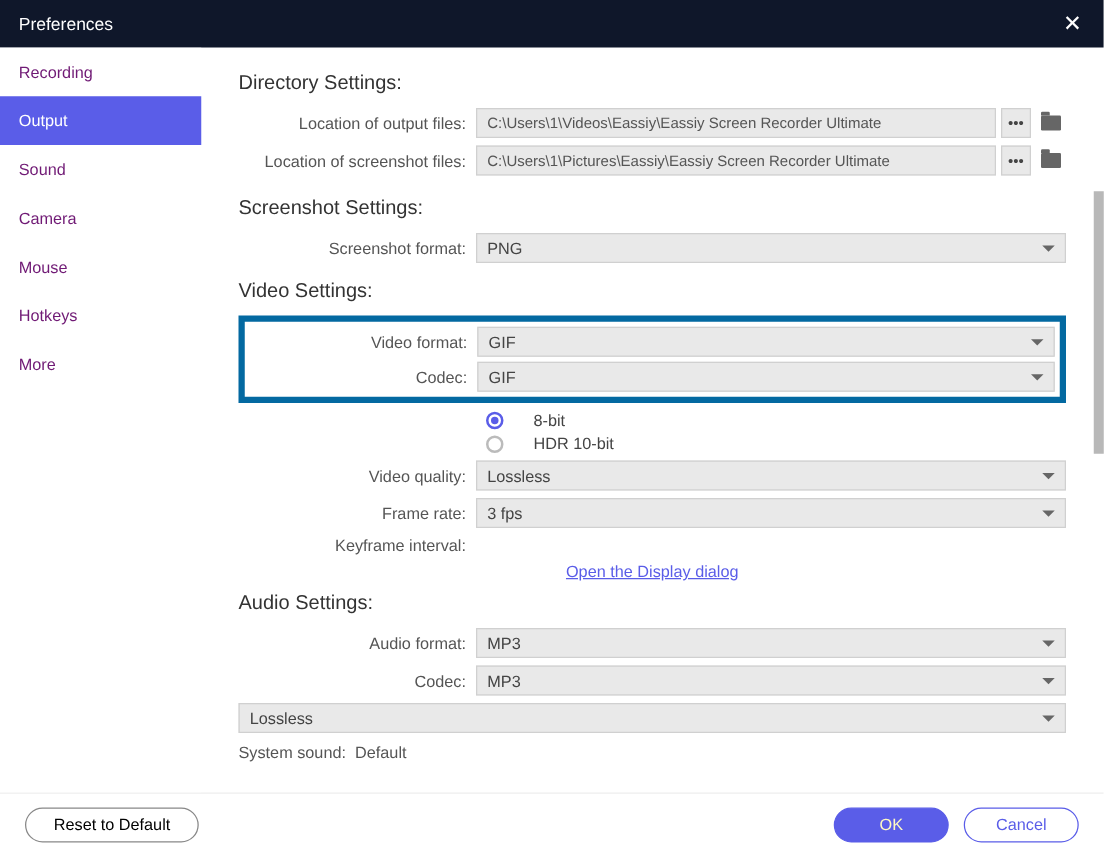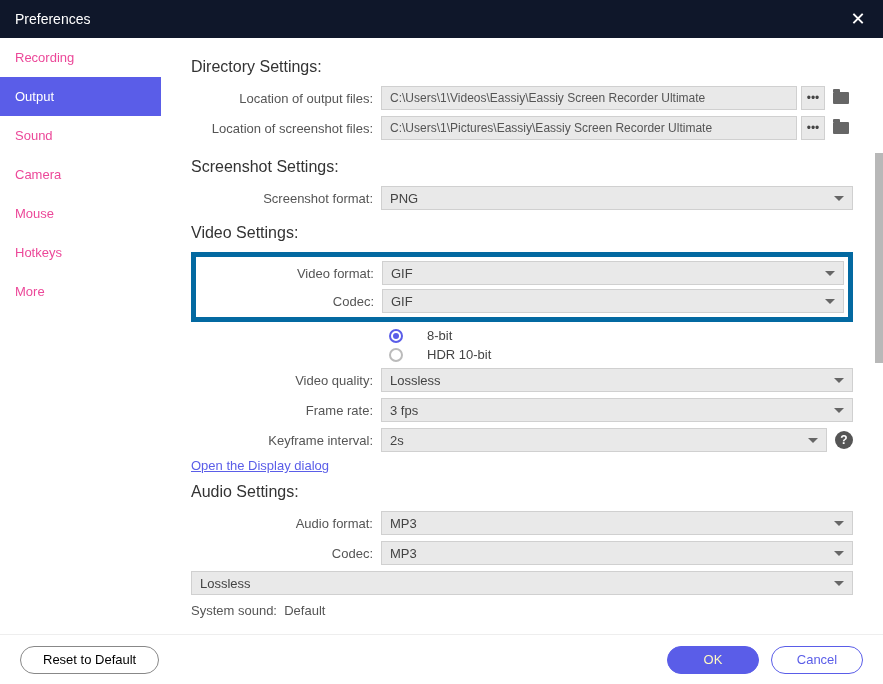--- a/index.html
+++ b/index.html
@@ -26,21 +26,21 @@
 .close-x {
   font-size: 18px;
   cursor: pointer;
   width: 20px;
   text-align: center;
 }
 .body-area { flex: 1; display: flex; overflow: hidden; position: relative; }
 .sidebar { width: 161px; background: #fff; }
 .sidebar-item {
   padding: 12px 15px;
-  color: #ec4899;
+  color: #701a75;
   cursor: pointer;
   font-size: 13px;
 }
 .sidebar-item.active { background: #5a5de8; color: #fff; }
 .content {
   flex: 1;
   padding: 14px 30px 10px 30px;
   overflow-y: auto;
   position: relative;
   color: #444;
@@ -147,21 +147,21 @@
   background: #555;
   color: #fff;
   display: flex;
   align-items: center;
   justify-content: center;
   font-size: 12px;
   font-weight: bold;
   margin-left: 4px;
 }
 .link-row {
-  text-align: left;
+  text-align: center;
   margin-top: 4px;
   margin-bottom: 10px;
 }
 .link {
   color: #5a5de8;
   text-decoration: underline;
   cursor: pointer;
   font-size: 13px;
 }
 .status-row {
@@ -308,27 +308,20 @@
         <div class="row-label">Frame rate:</div>
         <div class="row-ctrl">
           <div class="dropdown">
             <span>3 fps</span>
             <span class="chev"></span>
           </div>
         </div>
       </div>
       <div class="row">
         <div class="row-label">Keyframe interval:</div>
-        <div class="row-ctrl">
-          <div class="dropdown">
-            <span>2s</span>
-            <span class="chev"></span>
-          </div>
-          <div class="help">?</div>
-        </div>
       </div>
       <div class="link-row">
         <span class="link">Open the Display dialog</span>
       </div>
 
       <div class="section-hdr">Audio Settings:</div>
       <div class="row">
         <div class="row-label">Audio format:</div>
         <div class="row-ctrl">
           <div class="dropdown">

